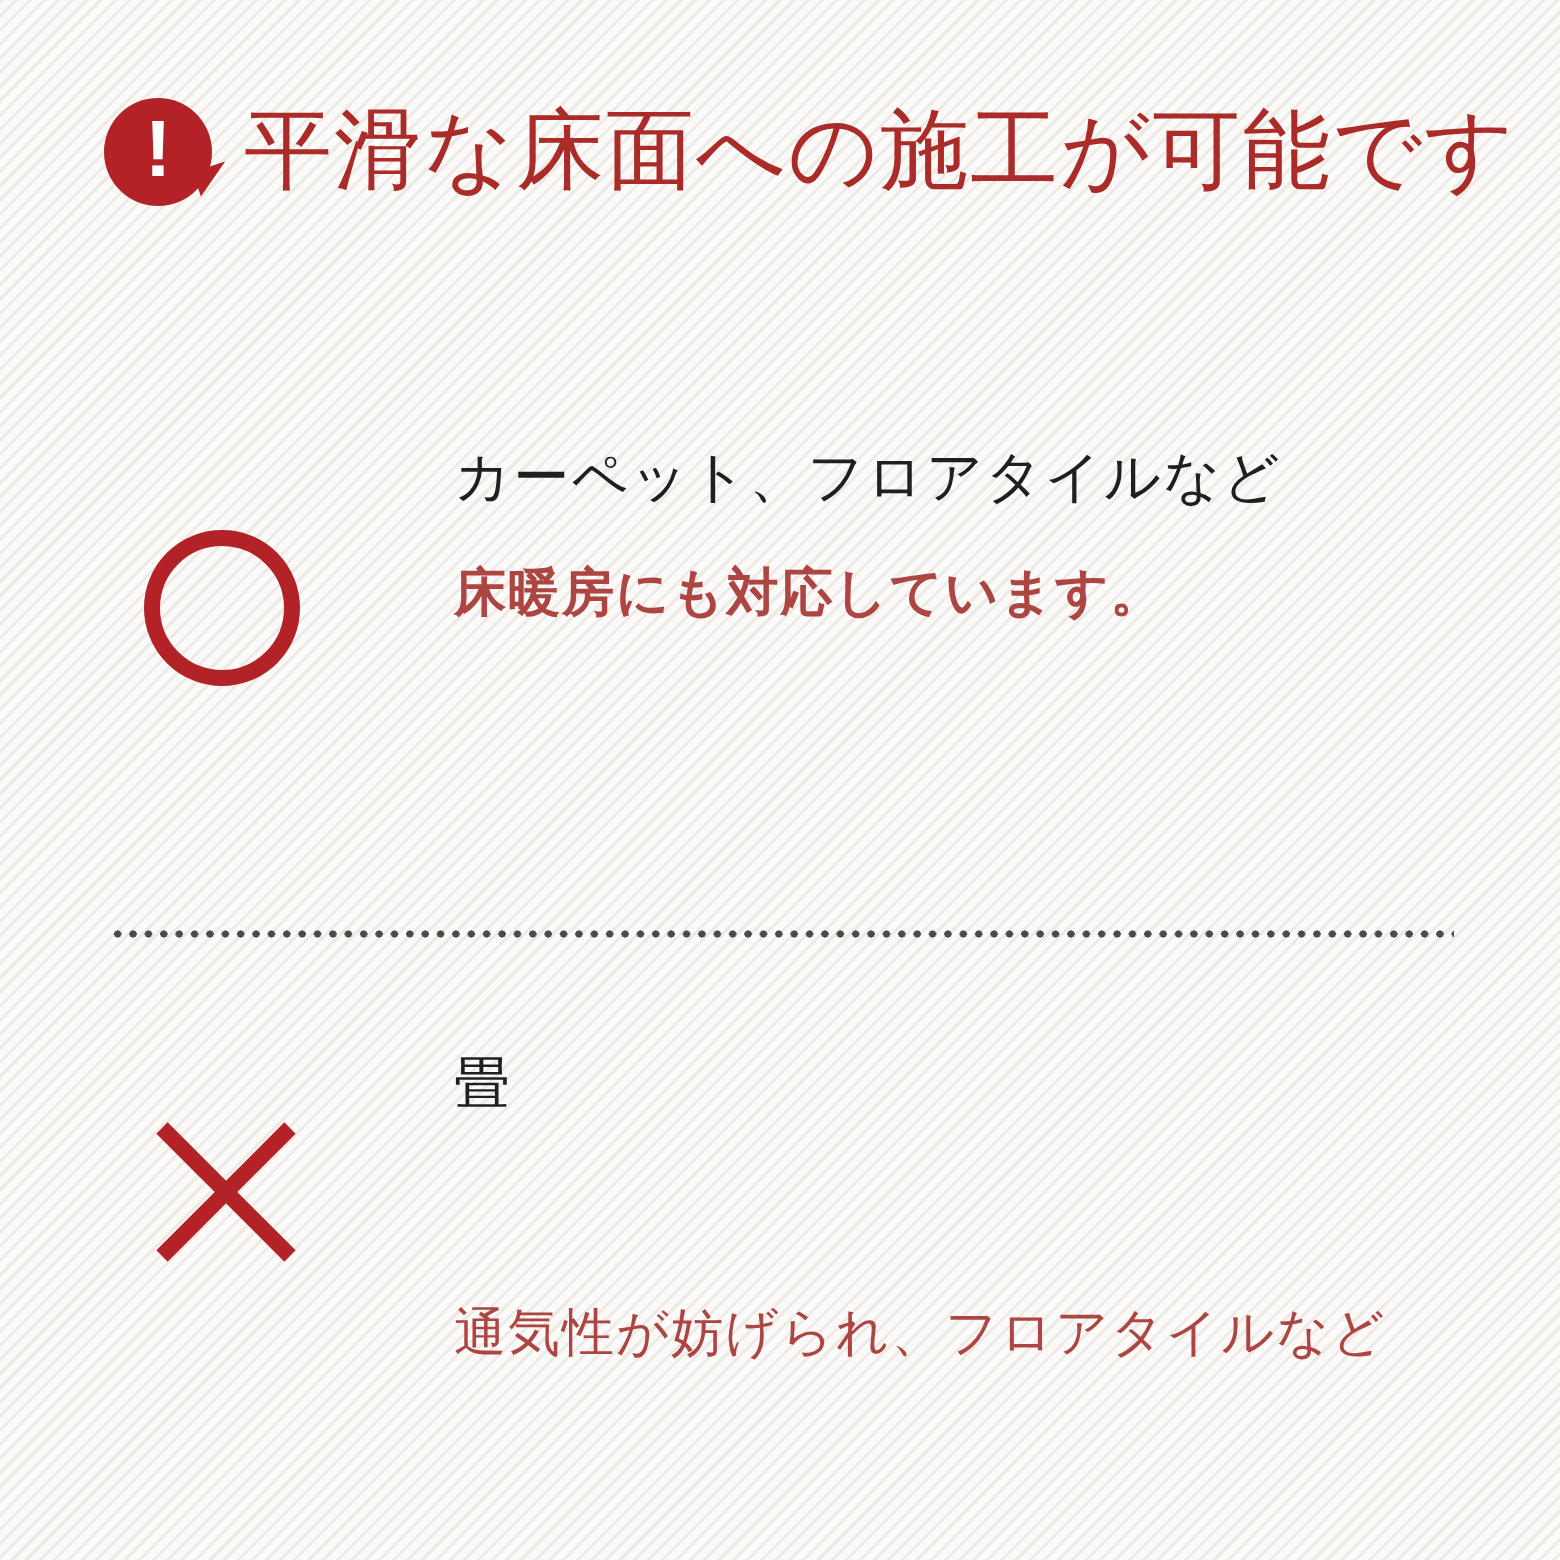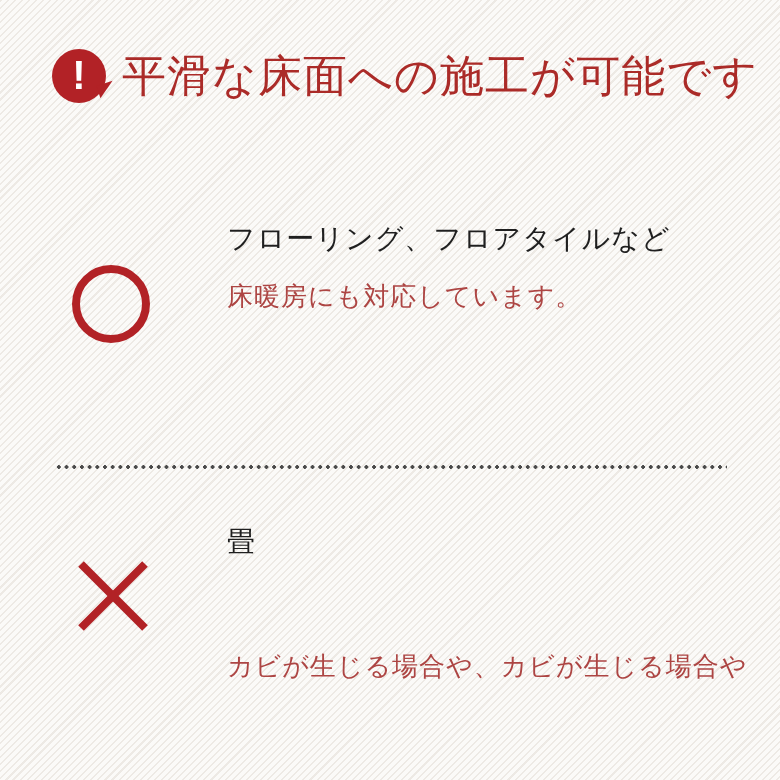--- a/index.html
+++ b/index.html
@@ -88,21 +88,21 @@
     font-weight:500;
     line-height:30px;
     letter-spacing:1px;
     margin-bottom:25px;
     white-space:nowrap;
   }
   .ok-note{
     margin-top:8px;
     color:var(--note-red);
     font-size:26px;
-    font-weight:400;
+    font-weight:700;
     letter-spacing:1px;
     white-space:nowrap;
   }
   
   .divider{
     position:absolute;top:464px;left:55px;
     width:672px;height:6px;
     background-image:radial-gradient(circle,var(--dot) 1.7px,rgba(0,0,0,0) 1.9px);
     background-size:7.7px 6px;
     background-repeat:repeat-x;
@@ -145,32 +145,32 @@
       <span class="glyph">!</span>
       <span class="tail"></span>
     </div>
     <h1 class="page-title">平滑な床面への施工が可能です</h1>
   </div>
 
 
   <div class="ok-mark"></div>
 
   <div class="ok-list">
-    <div class="ok-item">フローリング、フロアタイルなど</div>
+    <div class="ok-item">カーペット、フロアタイルなど</div>
     <div class="ok-note">床暖房にも対応しています。</div>
   </div>
 
   <div class="divider"></div>
 
   <svg class="ng-mark" viewBox="0 0 72 72">
     <line x1="4" y1="4" x2="68" y2="68" stroke="#b22226" stroke-width="8"></line>
     <line x1="68" y1="4" x2="4" y2="68" stroke="#b22226" stroke-width="8"></line>
   </svg>
 
   <div class="ng-list">
     <div class="ng-item">畳</div>
   </div>
 
   <div class="caution">
-    <div>カビが生じる場合や、カビが生じる場合や</div>
+    <div>通気性が妨げられ、フロアタイルなど</div>
   </div>
 
 </div>
 
 </body></html>

